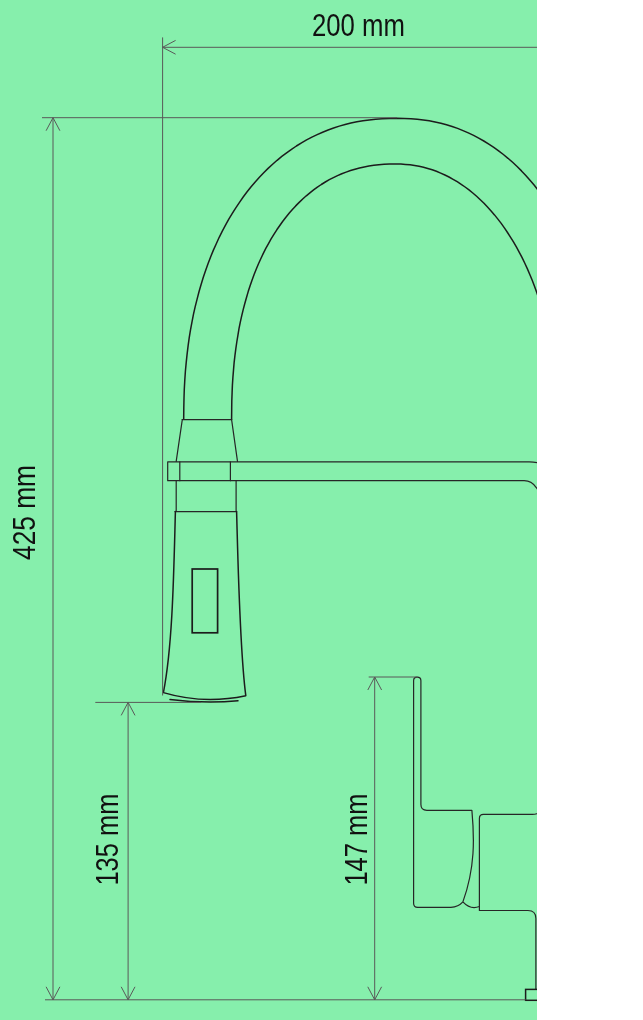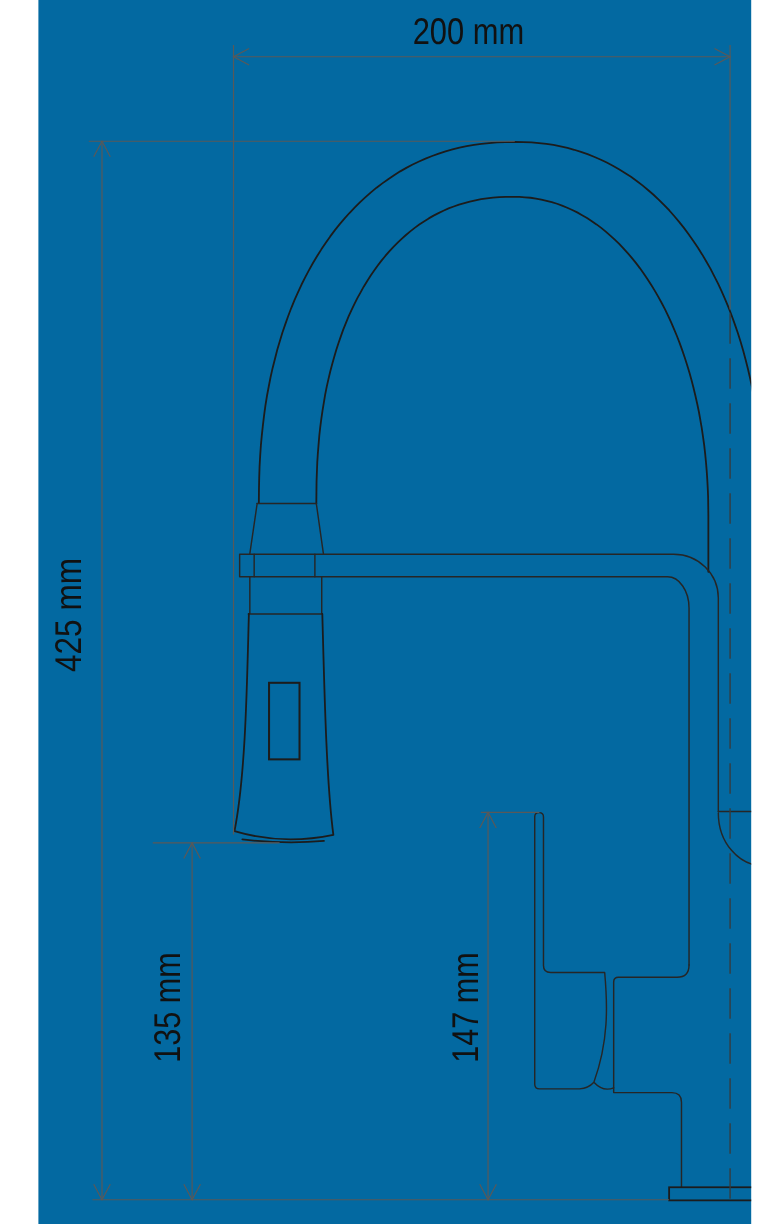--- a/index.html
+++ b/index.html
@@ -1,16 +1,16 @@
 <!DOCTYPE html>
 <html><head>
 <meta charset="utf-8">
 <style>
 html,body{margin:0;padding:0;background:#ffffff;}
-.page{position:relative;width:594px;height:1020px;background:#0369a1;overflow:hidden;margin-left:32px;}
+.page{position:relative;width:537px;height:1020px;background:#86efac;overflow:hidden;}
 svg{display:block;}
 text{font-family:"Liberation Sans",sans-serif;font-size:31px;fill:#111;}
 .draw{fill:none;stroke:#1c1c1c;stroke-width:1.5;stroke-linecap:round;stroke-linejoin:round;}
 .thin{fill:none;stroke:#262626;stroke-width:1.2;stroke-linecap:round;stroke-linejoin:round;}
 .dim{fill:none;stroke:#595959;stroke-width:1;stroke-linecap:butt;}
 </style>
 </head>
 <body>
 <div class="page">
 <svg width="643" height="1020" viewBox="0 0 643 1020">

